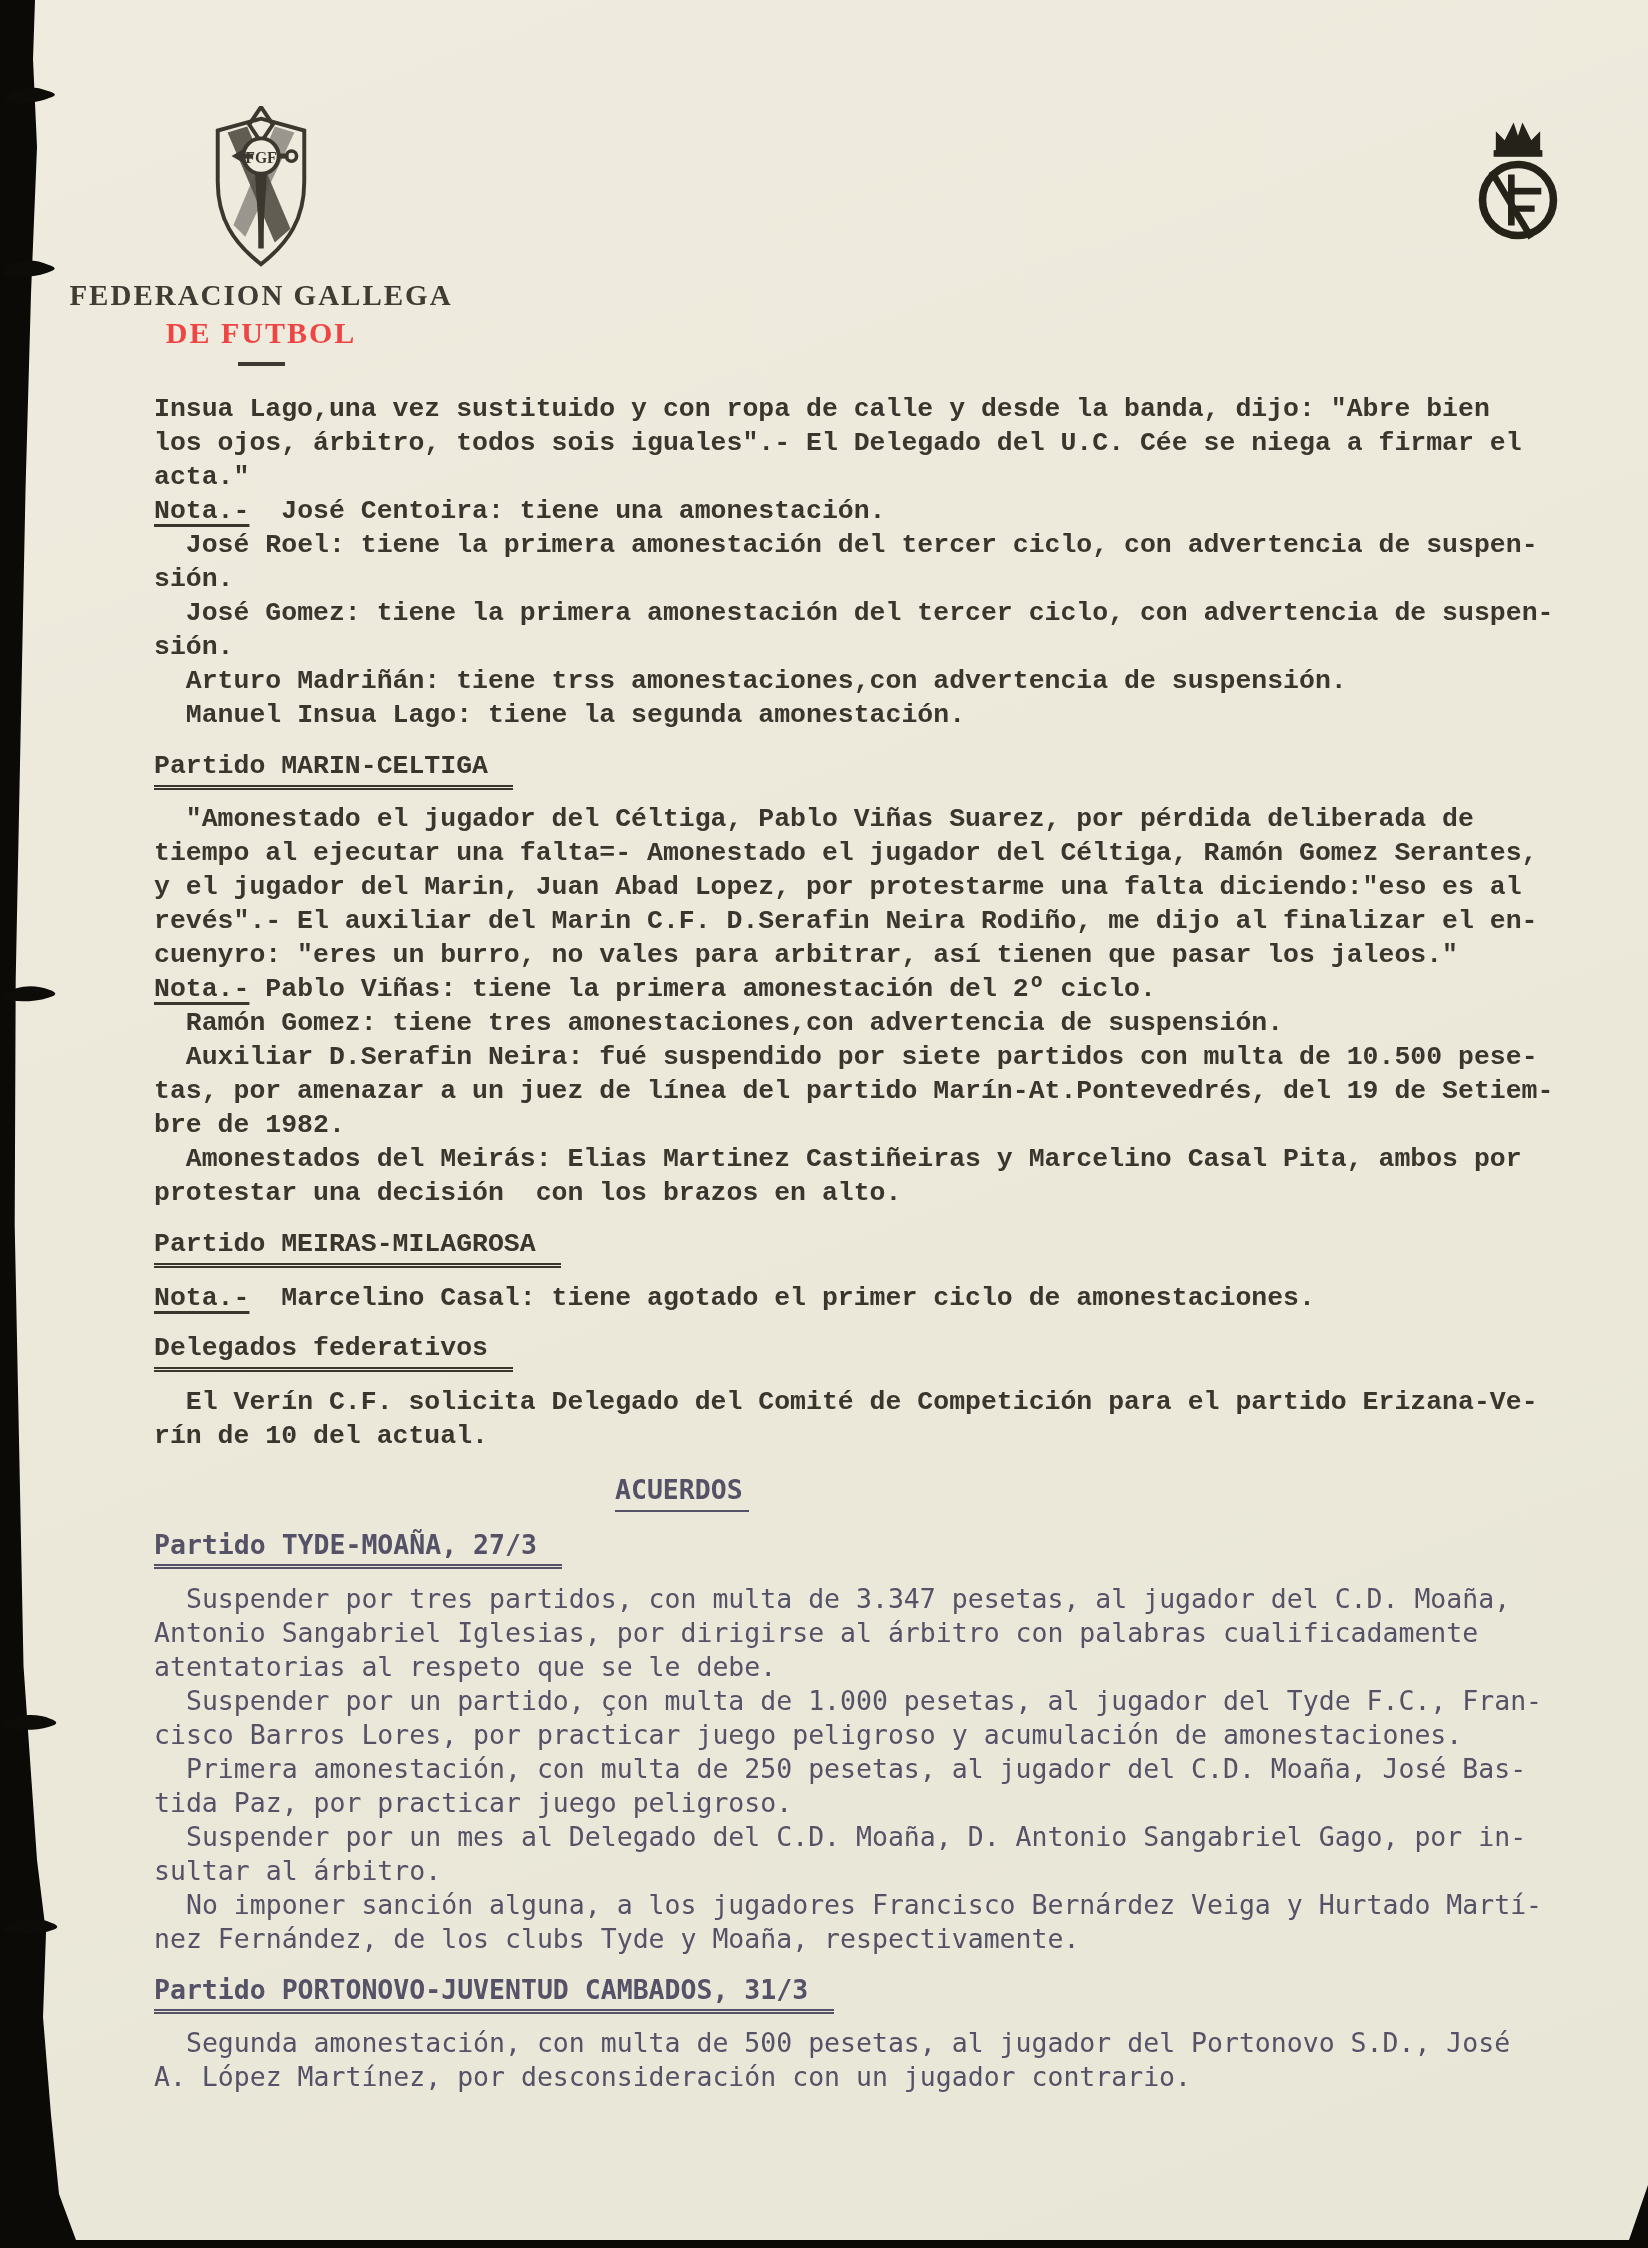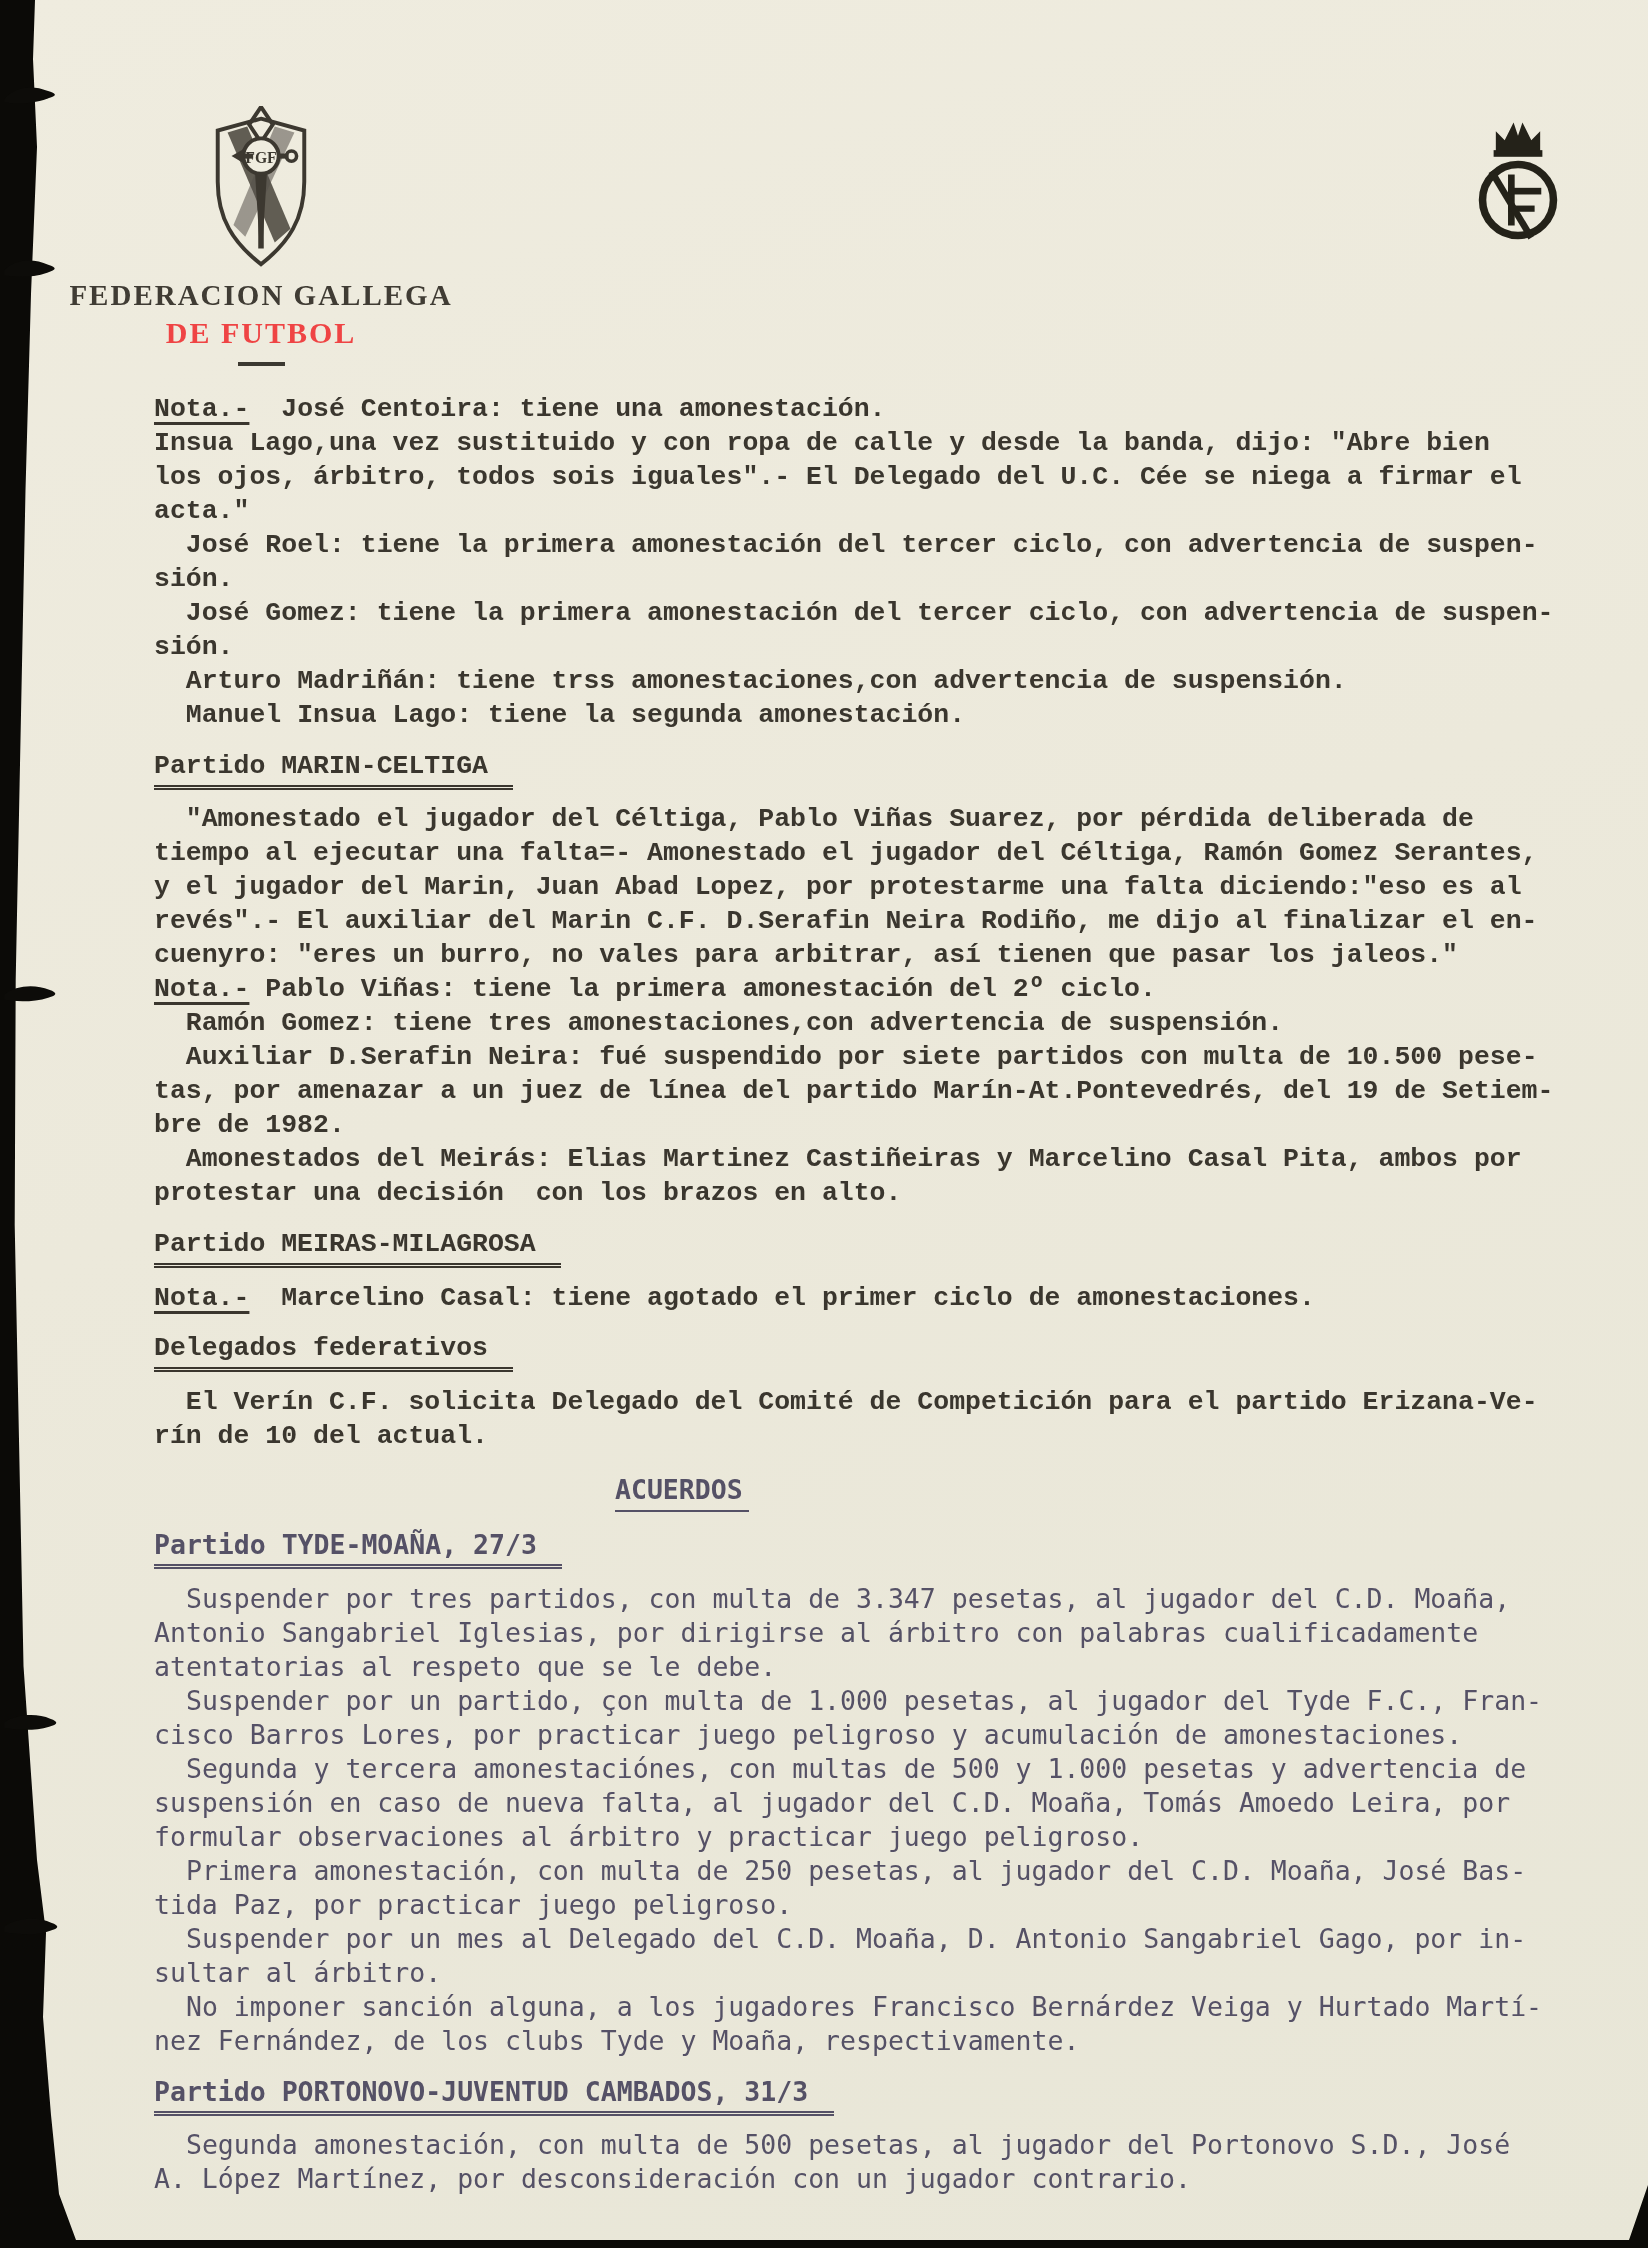--- a/index.html
+++ b/index.html
@@ -80,24 +80,24 @@
     <path d="M15 15 L15 6 L19 10 L23 2 L25 8 L27 2 L31 10 L35 6 L35 15 Z" fill="#242219"></path>
     <rect x="14" y="14.5" width="22" height="3" fill="#242219"></rect>
     <circle cx="25" cy="37" r="16" fill="none" stroke="#242219" stroke-width="3.4"></circle>
     <rect x="20.5" y="25.5" width="3" height="23" fill="#242219"></rect>
     <rect x="20.5" y="31.5" width="15" height="3" fill="#242219"></rect>
     <rect x="20.5" y="39.5" width="12" height="2.8" fill="#242219"></rect>
     <line x1="13" y1="24" x2="31" y2="54" stroke="#242219" stroke-width="3"></line>
   </svg>
 
   <div class="doc">
-      <div class="blk blk-nota ink-dark"><span class="nota-prefix">Nota.-</span>  José Centoira: tiene una amonestación.</div>
       <div class="blk blk-para ink-dark">Insua Lago,una vez sustituido y con ropa de calle y desde la banda, dijo: "Abre bien
 los ojos, árbitro, todos sois iguales".- El Delegado del U.C. Cée se niega a firmar el
 acta."</div>
+      <div class="blk blk-nota ink-dark"><span class="nota-prefix">Nota.-</span>  José Centoira: tiene una amonestación.</div>
       <div class="blk blk-para ink-dark">  José Roel: tiene la primera amonestación del tercer ciclo, con advertencia de suspen-
 sión.</div>
       <div class="blk blk-para ink-dark">  José Gomez: tiene la primera amonestación del tercer ciclo, con advertencia de suspen-
 sión.</div>
       <div class="blk blk-para ink-dark">  Arturo Madriñán: tiene trss amonestaciones,con advertencia de suspensión.</div>
       <div class="blk blk-para ink-dark">  Manuel Insua Lago: tiene la segunda amonestación.</div>
       <div class="blk blk-heading ink-dark"><span class="hd">Partido MARIN-CELTIGA</span></div>
       <div class="blk blk-para ink-dark">  "Amonestado el jugador del Céltiga, Pablo Viñas Suarez, por pérdida deliberada de
 tiempo al ejecutar una falta=- Amonestado el jugador del Céltiga, Ramón Gomez Serantes,
 y el jugador del Marin, Juan Abad Lopez, por protestarme una falta diciendo:"eso es al
@@ -115,23 +115,20 @@
       <div class="blk blk-heading ink-dark"><span class="hd">Delegados federativos</span></div>
       <div class="blk blk-para ink-dark">  El Verín C.F. solicita Delegado del Comité de Competición para el partido Erizana-Ve-
 rín de 10 del actual.</div>
       <div class="blk blk-heading_center ink-violet"><span class="hd">ACUERDOS</span></div>
       <div class="blk blk-heading ink-violet"><span class="hd">Partido TYDE-MOAÑA, 27/3</span></div>
       <div class="blk blk-para ink-violet">  Suspender por tres partidos, con multa de 3.347 pesetas, al jugador del C.D. Moaña,
 Antonio Sangabriel Iglesias, por dirigirse al árbitro con palabras cualificadamente
 atentatorias al respeto que se le debe.</div>
       <div class="blk blk-para ink-violet">  Suspender por un partido, çon multa de 1.000 pesetas, al jugador del Tyde F.C., Fran-
 cisco Barros Lores, por practicar juego peligroso y acumulación de amonestaciones.</div>
-      <div class="blk blk-para ink-violet">  Segunda y tercera amonestaciónes, con multas de 500 y 1.000 pesetas y advertencia de
-suspensión en caso de nueva falta, al jugador del C.D. Moaña, Tomás Amoedo Leira, por
-formular observaciones al árbitro y practicar juego peligroso.</div>
       <div class="blk blk-para ink-violet">  Primera amonestación, con multa de 250 pesetas, al jugador del C.D. Moaña, José Bas-
 tida Paz, por practicar juego peligroso.</div>
       <div class="blk blk-para ink-violet">  Suspender por un mes al Delegado del C.D. Moaña, D. Antonio Sangabriel Gago, por in-
 sultar al árbitro.</div>
       <div class="blk blk-para ink-violet">  No imponer sanción alguna, a los jugadores Francisco Bernárdez Veiga y Hurtado Martí-
 nez Fernández, de los clubs Tyde y Moaña, respectivamente.</div>
       <div class="blk blk-heading ink-violet"><span class="hd">Partido PORTONOVO-JUVENTUD CAMBADOS, 31/3</span></div>
       <div class="blk blk-para ink-violet">  Segunda amonestación, con multa de 500 pesetas, al jugador del Portonovo S.D., José
 A. López Martínez, por desconsideración con un jugador contrario.</div>
     </div>

